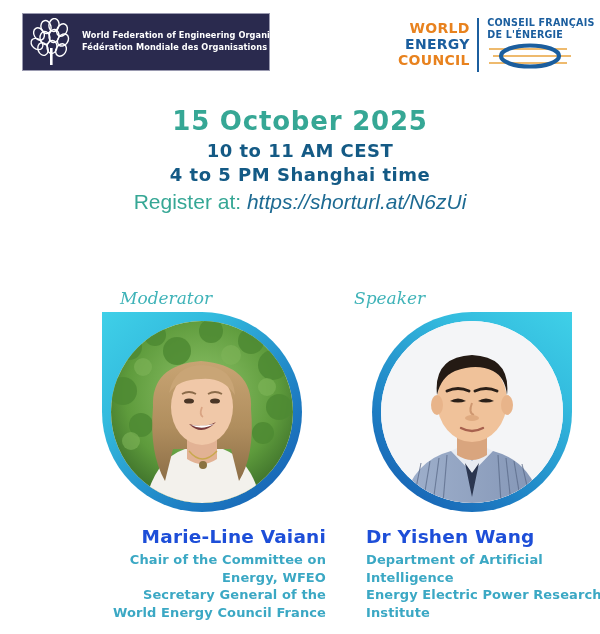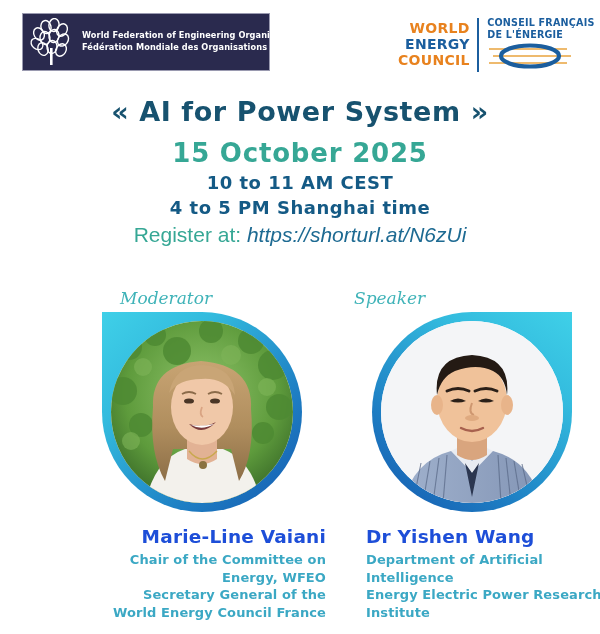--- a/index.html
+++ b/index.html
@@ -280,21 +280,20 @@
         <line x1="6" y1="13" x2="84" y2="13" stroke="#E8A33E" stroke-width="1.7"></line>
         <line x1="2" y1="20" x2="80" y2="20" stroke="#E8A33E" stroke-width="1.7"></line>
         <ellipse cx="43" cy="13" rx="29" ry="10.5" fill="none" stroke="#1B5E9E" stroke-width="4.2"></ellipse>
       </svg>
     </div>
   </div>
 
 </div>
 
 <div class="title-block">
-  <div class="main-title">« AI for Power System »</div>
   <div class="event-date">15 October 2025</div>
   <div class="event-time">
     <div>10 to 11 AM CEST</div>
     <div>4 to 5 PM Shanghai time</div>
   </div>
   <div class="register-line">
     <span class="register-label">Register at:</span>
     <span class="register-url">https://shorturl.at/N6zUi</span>
   </div>
 </div>

